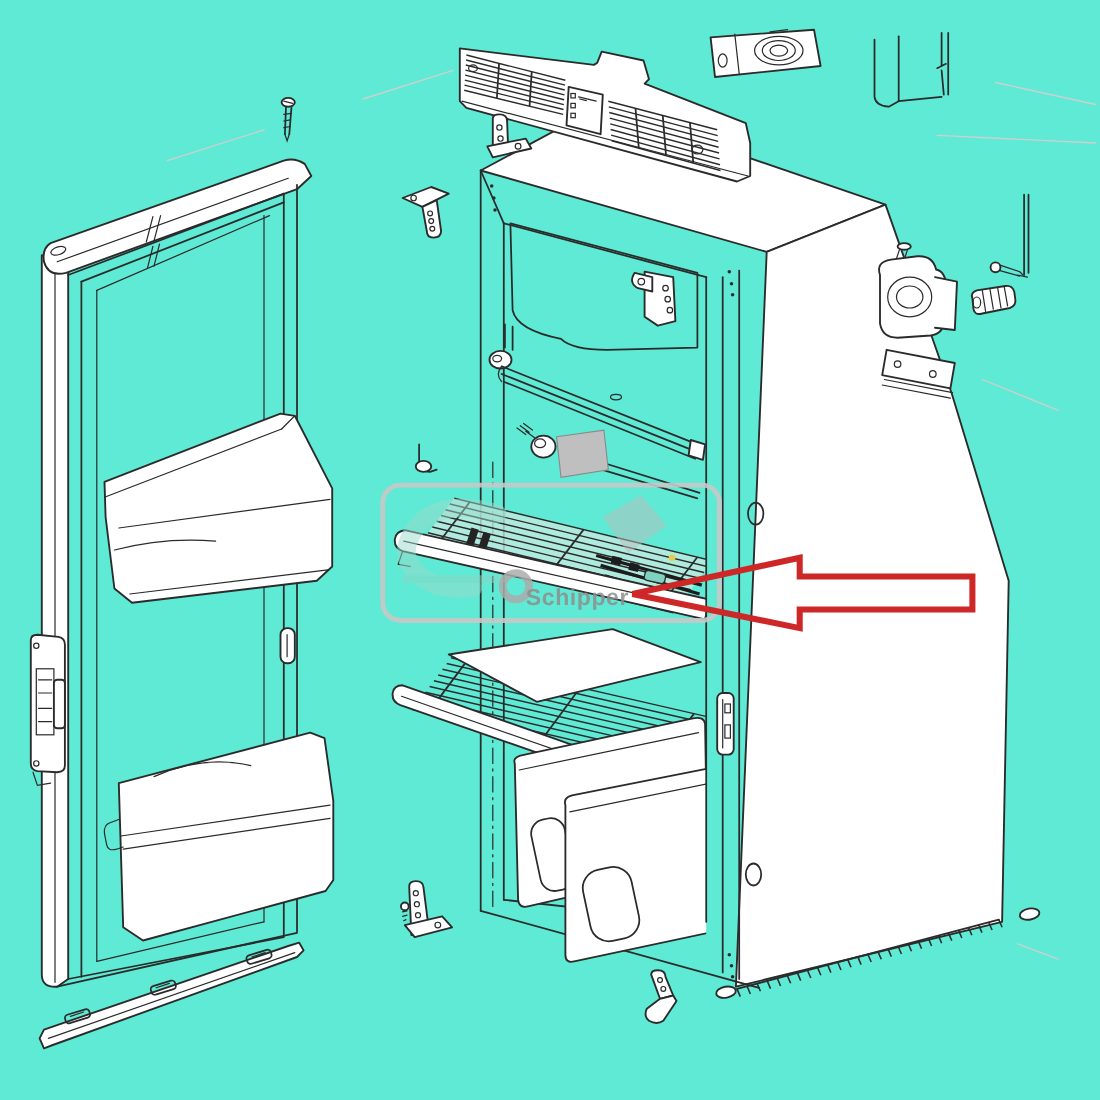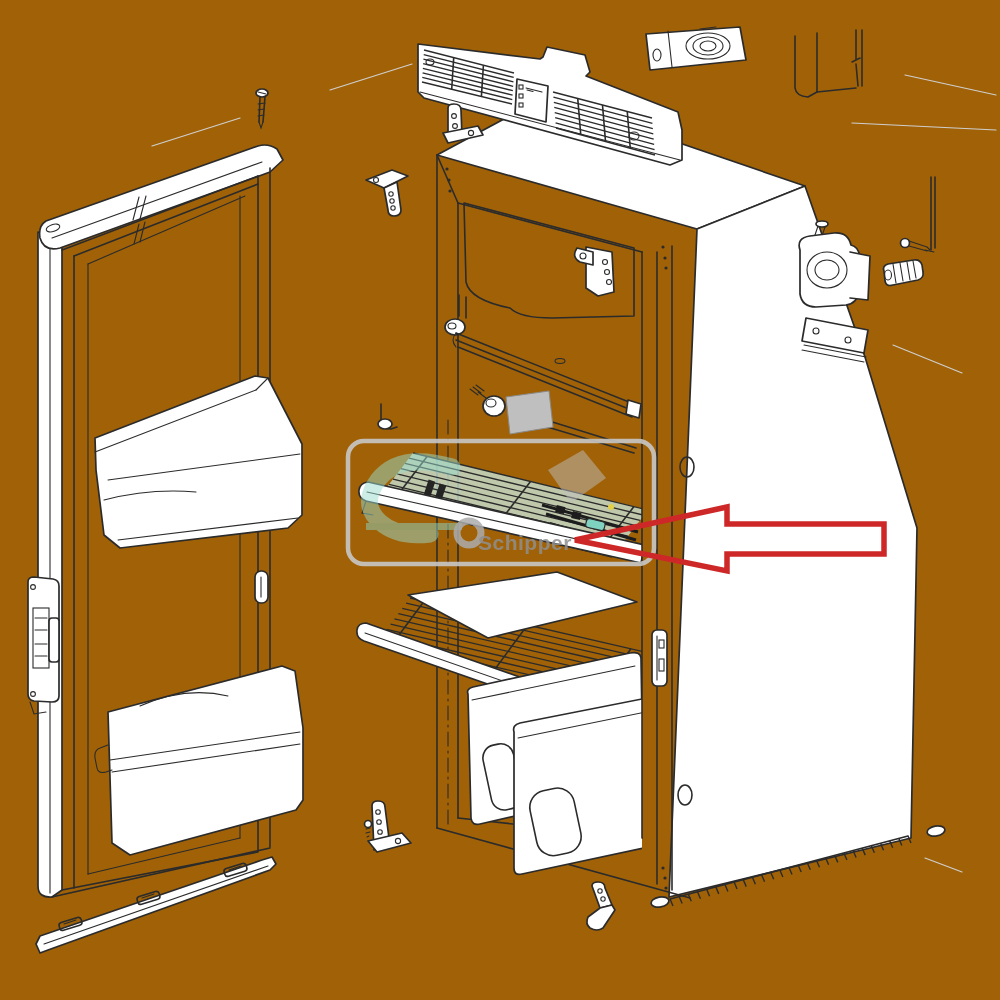--- a/index.html
+++ b/index.html
@@ -1,16 +1,16 @@
 <!DOCTYPE html>
 <html><head>
 <meta charset="utf-8">
 <style>
   html,body{margin:0;padding:0;background:#ffffff;}
-  .stage{width:1000px;height:1000px;position:relative;background:#a16207;overflow:hidden;}
+  .stage{width:1000px;height:1000px;position:relative;background:#5eead4;overflow:hidden;}
   svg{display:block;}
   .ln{fill:none;stroke:#2b2b2b;stroke-width:1.6;stroke-linecap:round;stroke-linejoin:round;}
   .lnw{fill:#ffffff;stroke:#2b2b2b;stroke-width:1.7;stroke-linecap:round;stroke-linejoin:round;}
   .thin{fill:none;stroke:#2b2b2b;stroke-width:1.1;stroke-linecap:round;}
   .faint{fill:none;stroke:#cfcfcf;stroke-width:1.2;stroke-linecap:round;}
   .wm-text{font-family:"Liberation Sans", sans-serif;font-weight:bold;font-size:21px;letter-spacing:.5px;}
 </style>
 </head>
 <body>
 

